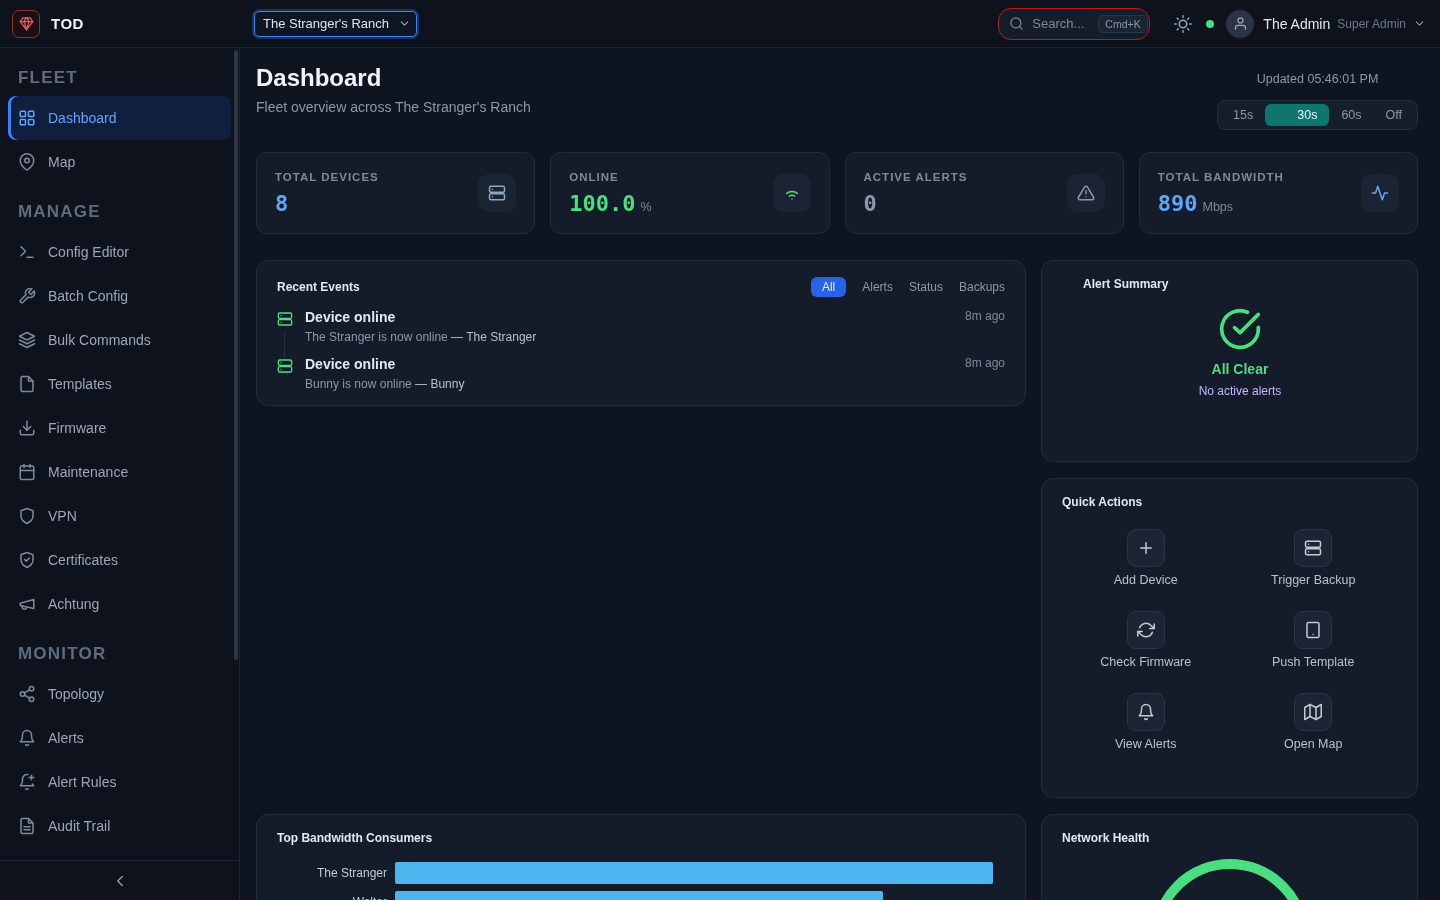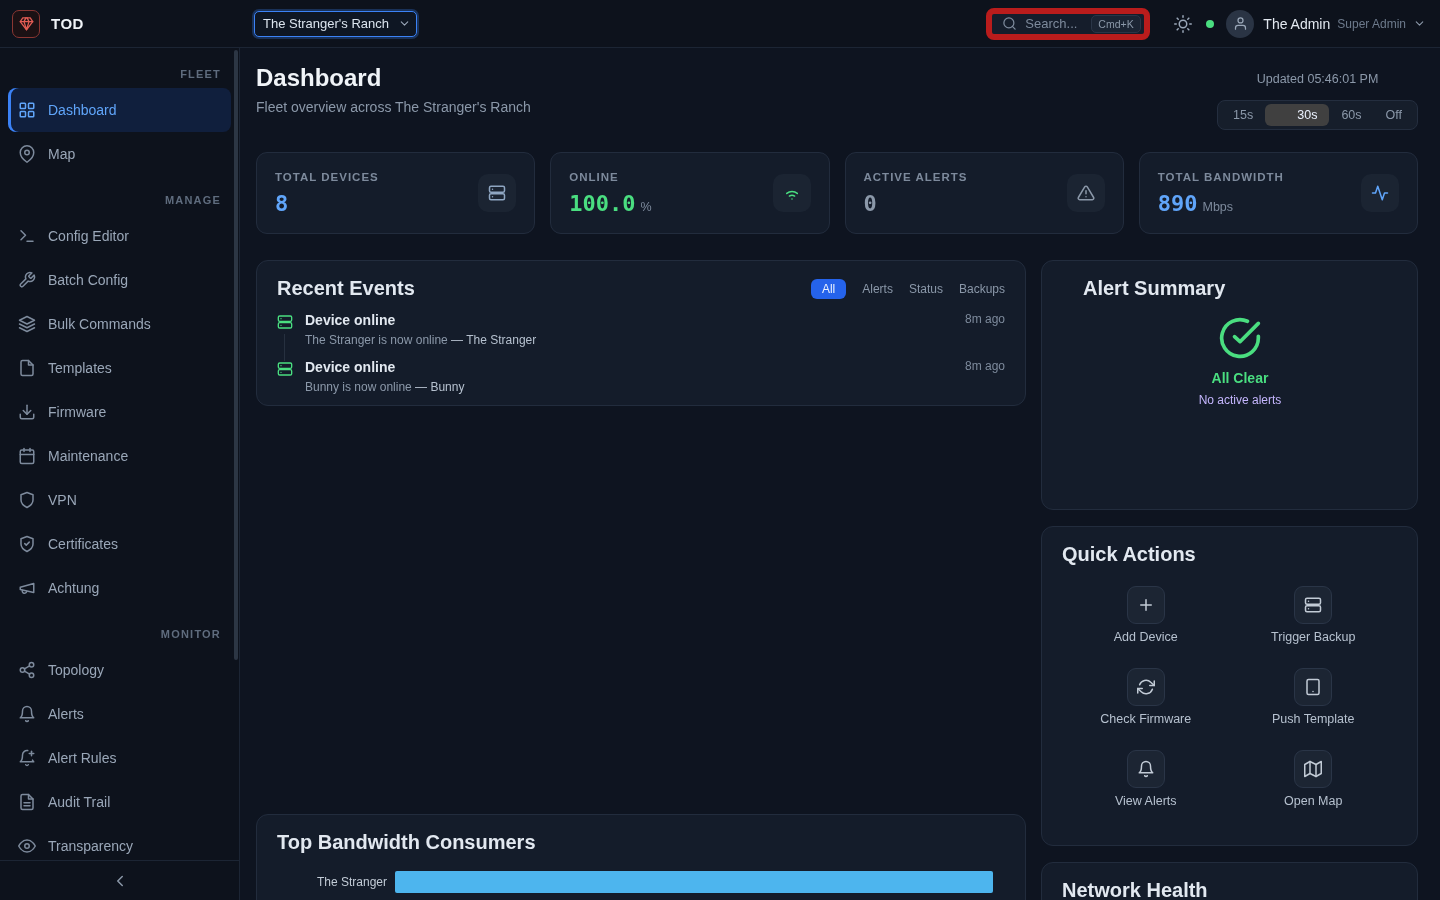--- a/index.html
+++ b/index.html
@@ -13,92 +13,92 @@
   .topbar { height:48px; display:flex; align-items:center; background:#0d121c; border-bottom:1px solid #1c2534; padding:0 14px 0 12px; }
   .brand { width:228px; display:flex; align-items:center; gap:11px; flex:none; }
   .logo-box { width:28px; height:28px; border:1px solid #8a3632; background:#1b1114; border-radius:7px; display:flex; align-items:center; justify-content:center; color:#e25c54; }
   .brand-name { font-weight:bold; font-size:15px; letter-spacing:.5px; color:#f0f4f8; }
   .site-select-wrap { position:relative; margin-left:14px; }
   .site-select { appearance:none; -webkit-appearance:none; background:#0e1623; color:#dbe4ee; font-size:13px; font-family:"Liberation Sans", sans-serif;
     border:1px solid #3b82f6; border-radius:5px; height:26px; padding:0 26px 0 8px; outline:none;
     box-shadow:0 0 0 2px rgba(59,130,246,.28); cursor:pointer; }
   .site-select-wrap .chev { position:absolute; right:6px; top:6px; color:#9aa7b8; pointer-events:none; }
   .topbar-right { margin-left:auto; display:flex; align-items:center; }
-  .search-box { display:flex; align-items:center; gap:8px; width:164px; height:32px; background:#151d2b; border:6px solid #b91c1c; border-radius:8px; padding:0 6px 0 10px; color:#7d8a9c; cursor:text; }
+  .search-box { display:flex; align-items:center; gap:8px; width:152px; height:32px; background:#151d2b; border:1px solid #b91c1c; border-radius:13px; padding:0 6px 0 10px; color:#7d8a9c; cursor:text; }
   .search-box input { background:transparent; border:none; outline:none; color:#c2cbd6; font-size:13px; width:58px; font-family:"Liberation Sans", sans-serif; }
   .search-box input::placeholder { color:#7d8a9c; }
   .kbd { font-size:10.5px; color:#8b98a9; background:#1b2433; border:1px solid #2a3547; border-radius:5px; padding:2px 6px; white-space:nowrap; }
   .sun-btn { margin-left:24px; color:#9aa7b8; cursor:pointer; display:flex; }
   .status-dot { width:8px; height:8px; border-radius:50%; background:#4ade80; margin:0 12px 0 14px; }
   .avatar { width:28px; height:28px; border-radius:50%; background:#2a3444; display:flex; align-items:center; justify-content:center; color:#9aa7b8; cursor:pointer; }
   .user-name { margin-left:9px; font-size:14px; color:#e2e8f0; }
   .user-role { margin-left:7px; font-size:12px; color:#6d7a8c; }
   .user-chev { margin-left:7px; color:#8b98a9; cursor:pointer; display:flex; }
 
   
   .shell { display:flex; height:852px; }
 
   
   .sidebar { width:240px; flex:none; background:#0d121c; border-right:1px solid #1c2534; display:flex; flex-direction:column; position:relative; }
   .nav { flex:1; overflow:hidden; padding-top:6px; }
-  .section-label { padding:14px 18px 8px; font-size:11px; letter-spacing:1.2px; color:#5f6c7e; font-weight:bold;text-align:right; }
+  .section-label { padding:14px 18px 8px; font-size:17px; letter-spacing:1.2px; color:#5f6c7e; font-weight:bold; }
   .section-label.later { padding-top:18px; }
   .nav-item { height:44px; margin:0 8px; border-radius:8px; display:flex; align-items:center; gap:12px; padding:0 10px; color:#9aa7b8; font-size:14px; cursor:pointer; }
   .nav-item .icon { color:#7d8a9c; }
   .nav-item.active { background:rgba(37,99,235,.16); color:#60a5fa; box-shadow:inset 3px 0 0 #3b82f6; }
   .nav-item.active .icon { color:#60a5fa; }
   .sb-scroll-thumb { position:absolute; top:2px; right:1px; width:4px; height:610px; background:#2c3644; border-radius:2px; cursor:grab; }
   .sidebar-footer { height:40px; border-top:1px solid #1c2534; display:flex; align-items:center; justify-content:center; color:#8b98a9; cursor:pointer; }
 
   
   .main { flex:1; height:852px; padding:16px 22px 0 16px; overflow:hidden; background:#0e1420; }
   .page-header { display:flex; justify-content:space-between; margin-bottom:22px; }
   .page-title { font-size:24px; font-weight:bold; color:#f0f4f8; }
   .page-subtitle { margin-top:7px; font-size:14px; color:#8b98a9; }
   .header-right { display:flex; align-items:center; gap:14px; margin-top:8px; align-self:flex-start;flex-direction:column; }
   .updated { font-size:12.5px; color:#8b98a9; }
   .segmented { display:flex; background:#161e2b; border:1px solid #242e3f; border-radius:8px; padding:3px; }
   .seg-btn { font-size:12.5px; color:#8b98a9; padding:4px 12px; border-radius:6px; cursor:pointer; }
-  .seg-btn.active { background:#404040; color:#eaf1fe;padding-left:32px; }
+  .seg-btn.active { background:#0f766e; color:#eaf1fe;padding-left:32px; }
 
   
   .stats { display:grid; grid-template-columns:repeat(4,1fr); gap:15px; margin-bottom:26px; }
   .stat-card { height:82px; background:#141c2a; border:1px solid #222c3d; border-radius:11px; padding:14px 18px; display:flex; align-items:center; justify-content:space-between; }
   .stat-label { font-size:11.5px; letter-spacing:1px; color:#7d8a9c; font-weight:bold; }
   .stat-value { margin-top:8px; font-family:"DejaVu Sans Mono", monospace; font-size:22px; font-weight:bold; display:flex; align-items:baseline; }
   .stat-unit { font-family:"Liberation Sans", sans-serif; font-size:12.5px; font-weight:normal; color:#7d8a9c; margin-left:5px; }
   .stat-icon-box { width:38px; height:38px; background:#1b2432; border-radius:10px; display:flex; align-items:center; justify-content:center; }
   .c-blue { color:#60a5fa; } .c-green { color:#4ade80; } .c-gray { color:#8b98a9; }
   .ic-slate { color:#8fa6c2; } .ic-green { color:#4ade80; } .ic-gray { color:#8b98a9; } .ic-blue { color:#60a5fa; }
 
   
   .columns { display:flex; gap:15px; }
   .col-left { flex:1; display:flex; flex-direction:column; }
   .col-right { width:377px; flex:none; display:flex; flex-direction:column; }
   .card { background:#141c2a; border:1px solid #222c3d; border-radius:12px; padding:16px 20px; }
-  .card-title { font-size:20px; font-weight:bold; color:#e2e8f0; }
+  .card-title { font-size:12px; font-weight:bold; color:#e2e8f0; }
 
   
   .events-card { height:146px; margin-bottom:408px; }
   .events-head { display:flex; align-items:center; justify-content:space-between; }
   .filters { display:flex; align-items:center; gap:16px; }
   .filter { font-size:12px; color:#8b98a9; cursor:pointer; }
   .filter.pill-active { background:#2563eb; color:#eaf1fe; padding:3px 11px; border-radius:6px; }
   .events-list { margin-top:12px; }
   .event { position:relative; padding-left:28px; padding-bottom:12px; }
   .event:not(:last-child)::after { content:""; position:absolute; left:7px; top:22px; bottom:-2px; width:1px; background:#26303f; }
   .event .icon { position:absolute; left:0; top:2px; width:16px; height:16px; color:#4ade80; }
   .event-row { display:flex; justify-content:space-between; align-items:flex-start; }
   .event-title { font-size:14px; font-weight:bold; color:#e2e8f0; }
   .event-time { font-size:12px; color:#7d8a9c; }
   .event-desc { margin-top:5px; font-size:12px; color:#8b98a9; }
   .event-device { color:#b6c1cf; }
 
   
-  .alert-card { height:250px; margin-bottom:16px; text-align:center;padding-left:41px; }
+  .alert-card { height:202px; margin-bottom:16px; text-align:center;padding-left:41px; }
   .alert-card .card-title { text-align:left; }
   .check-wrap { margin-top:16px; display:flex; justify-content:center; color:#4ade80; }
   .check-wrap .icon { width:44px; height:44px; stroke-width:2; }
   .alert-status { margin-top:10px; font-size:14px; font-weight:bold; color:#4ade80; }
   .alert-note { margin-top:7px; font-size:12px; color:#c4b5fd; }
 
   
   .quick-card { height:320px; margin-bottom:16px; }
   .qa-grid { margin-top:20px; display:grid; grid-template-columns:1fr 1fr; row-gap:24px; }
   .qa-item { display:flex; flex-direction:column; align-items:center; cursor:pointer; }

